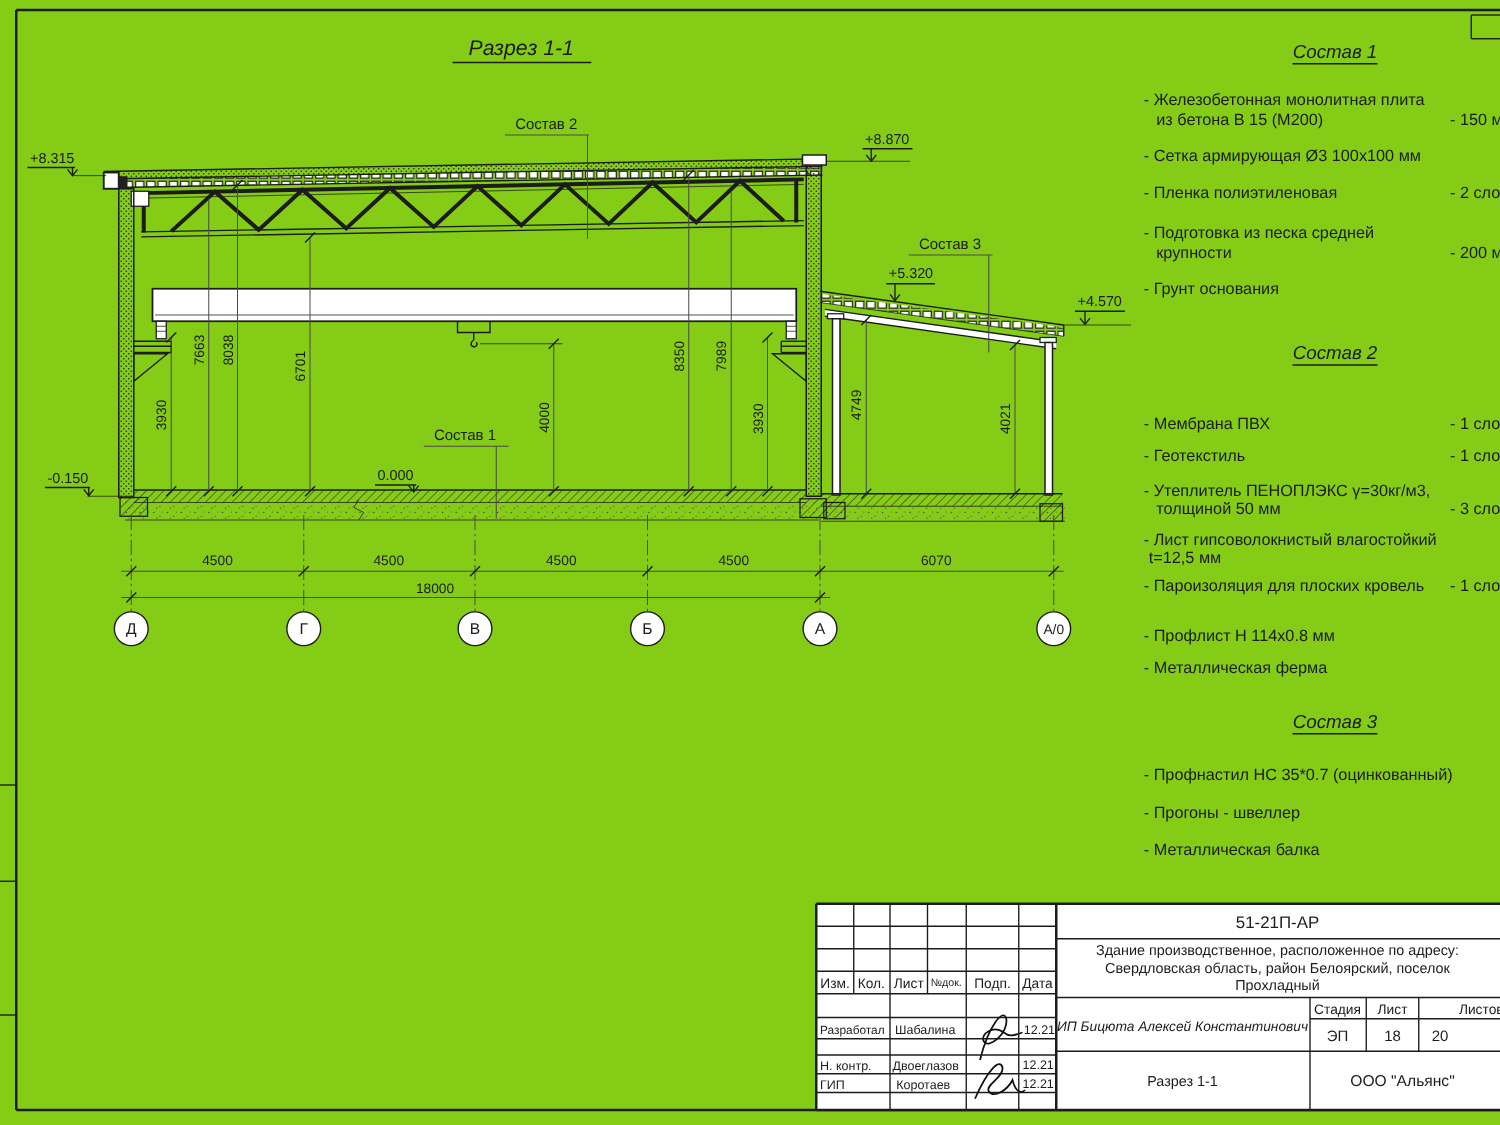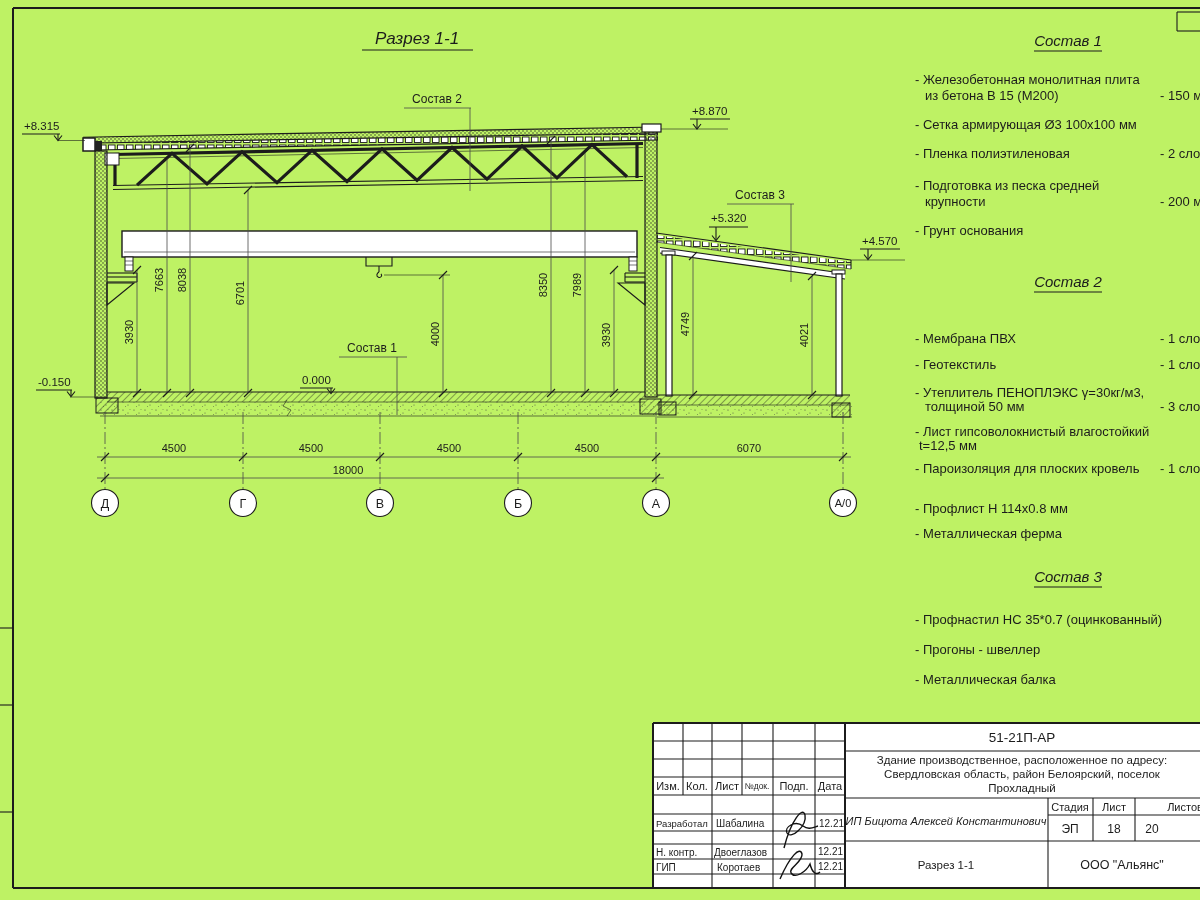--- a/index.html
+++ b/index.html
@@ -1,16 +1,16 @@
 <!DOCTYPE html>
 <html><head>
 <meta charset="utf-8">
 <style>
   html,body{margin:0;padding:0;background:#ffffff;}
-  #sheet{position:relative;width:1200px;height:900px;background:#bef264;overflow:hidden;
+  #sheet{position:relative;width:1200px;height:900px;background:#84cc16;overflow:hidden;
          font-family:"Liberation Sans", sans-serif;}
   svg{position:absolute;left:0;top:0;}
   svg text{fill:#1c1c1c;font-family:"Liberation Sans", sans-serif;}
   .ln{stroke:#1c1c1c;fill:none;stroke-width:1.1;}
   .thick{stroke:#1c1c1c;fill:none;stroke-width:2;}
   .thin{stroke:#1c1c1c;fill:none;stroke-width:0.6;}
   .dim{stroke:#4a4a4a;fill:none;stroke-width:0.8;}
   .tick{stroke:#1c1c1c;stroke-width:1.1;}
   .chord{stroke:#1c1c1c;fill:none;stroke-width:3.2;}
   .axis{stroke:#4a4a4a;stroke-width:0.8;stroke-dasharray:12 3 2 3;fill:none;}

